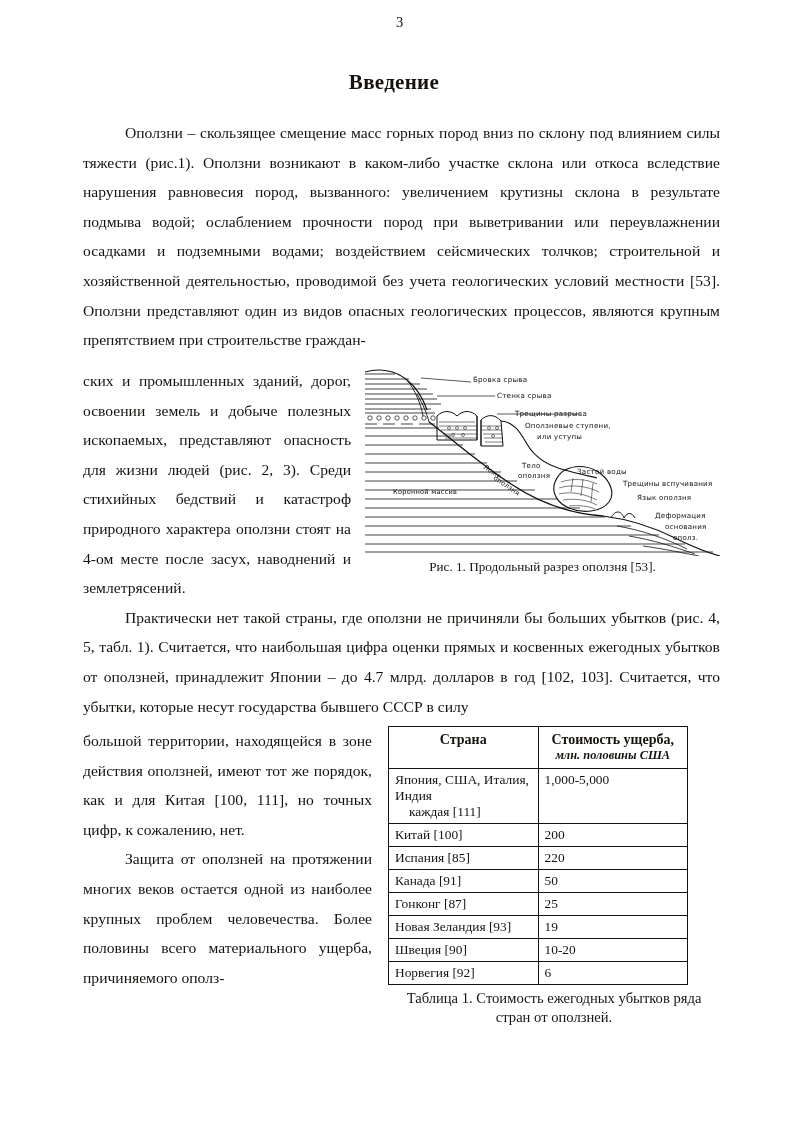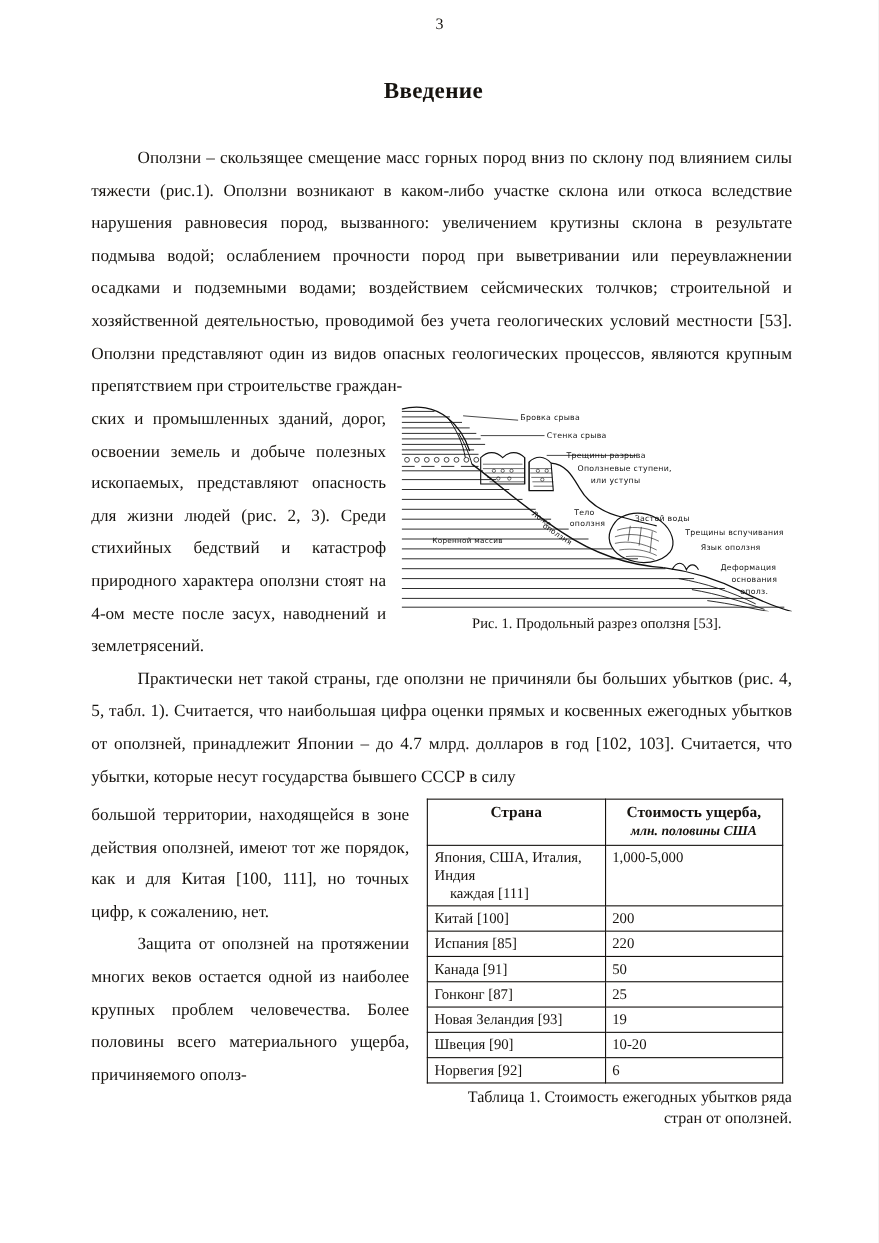--- a/index.html
+++ b/index.html
@@ -40,21 +40,21 @@
     left: 83px;
     width: 637px;
     font-size: 15.6px;
     line-height: 29.6px;
     text-align: justify;
     text-justify: inter-word;
   }
   .para-indent { text-indent: 42px; }
 
   
-  #para-top { top: 129px; }
+  #para-top { top: 118px; }
 
   
   #wrap-figure {
     position: absolute;
     left: 83px;
     top: 366px;
     width: 637px;
   }
   .float-fig {
     float: right;
@@ -86,21 +86,21 @@
     top: 726px;
     width: 637px;
   }
   .float-tbl {
     float: right;
     width: 332px;
     margin: 0 0 2px 16px;
   }
   table.damage {
     border-collapse: collapse;
-    width: 324px;
+    width: 300px;
     font-size: 13.4px;
     table-layout: fixed;
   }
   table.damage th, table.damage td {
     border: 1px solid #15120f;
     padding: 3px 5px 3px 6px;
     vertical-align: top;
     line-height: 16px;
   }
   table.damage th {
@@ -116,21 +116,21 @@
     font-size: 12.4px;
     line-height: 15px;
   }
   table.damage td.country { width: 202px; }
   table.damage td.cost { width: 130px; margin-top: 38px; }
   td.multiline .l2 { display: block; padding-left: 14px; }
   .tbl-caption {
     font-size: 14.6px;
     line-height: 19px;
     margin-top: 4px;
-    text-align: right;
+    text-align: center;
   }
 
   
   .lbl { font-family: "DejaVu Sans", sans-serif; font-size: 7.1px; fill:#111; letter-spacing:0.25px;}
   .lbl-sm { font-family: "DejaVu Sans", sans-serif; font-size: 6.6px; fill:#111; letter-spacing:0.25px;}
 </style>
 </head>
 <body>
 
 <div class="page">

